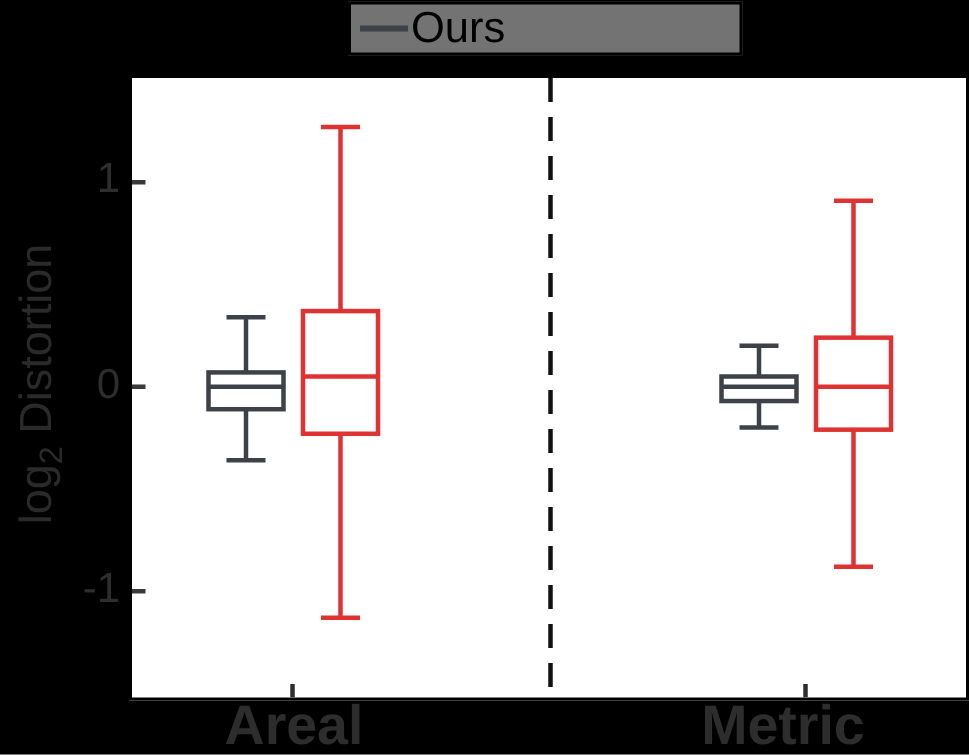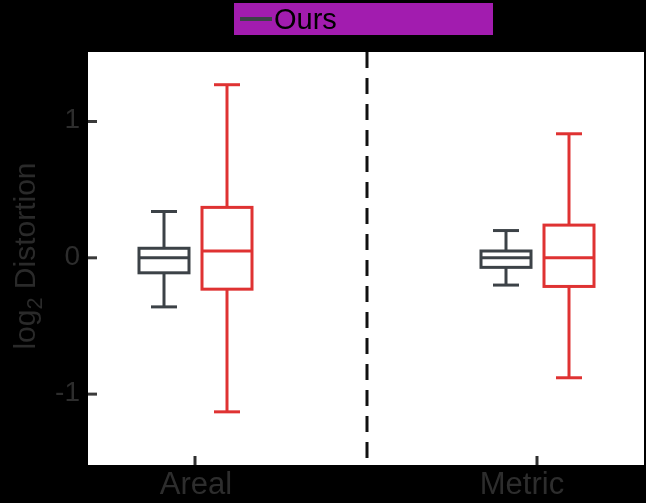--- a/index.html
+++ b/index.html
@@ -7,33 +7,33 @@
     width:646px;height:503px;background:#000;position:relative;overflow:hidden;
     font-family:"Liberation Sans", sans-serif;
   }
   .plot-area{
     position:absolute;left:86px;top:50px;width:556px;height:413px;
     background:#fff;border:2px solid #000;box-sizing:content-box;
   }
   .plot-area svg{position:absolute;left:0;top:0;}
   .legend{
     position:absolute;left:232px;top:1px;height:36px;min-width:263px;
-    background:#a21caf;border:2px solid #000;box-sizing:border-box;
+    background:#737373;border:2px solid #000;box-sizing:border-box;
     display:flex;align-items:center;padding:0 5px 0 4px;text-align:right;
   }
   .legend-entry{display:flex;align-items:center;}
   .legend-swatch{display:inline-block;width:32px;height:4px;margin:0 2px;}
   .legend-label{font-size:29px;color:#000;line-height:30px;white-space:nowrap;}
   .ytick-label{
     position:absolute;left:0;width:80px;text-align:right;
     font-size:28px;line-height:28px;color:#2d2d2d;
   }
   .xcat-label{
     position:absolute;top:468px;width:200px;text-align:center;
-    font-size:31px;line-height:32px;color:#2d2d2d;
+    font-size:37px;line-height:32px;color:#2d2d2d;font-weight:bold;
   }
   .y-axis-label{
     position:absolute;left:-124px;top:238px;width:300px;height:36px;
     transform:rotate(-90deg);text-align:center;
     font-size:30px;line-height:34px;color:#2a2a2a;white-space:nowrap;
   }
   .y-axis-label sub{font-size:0.72em;}
 </style>
 </head>
 <body>

